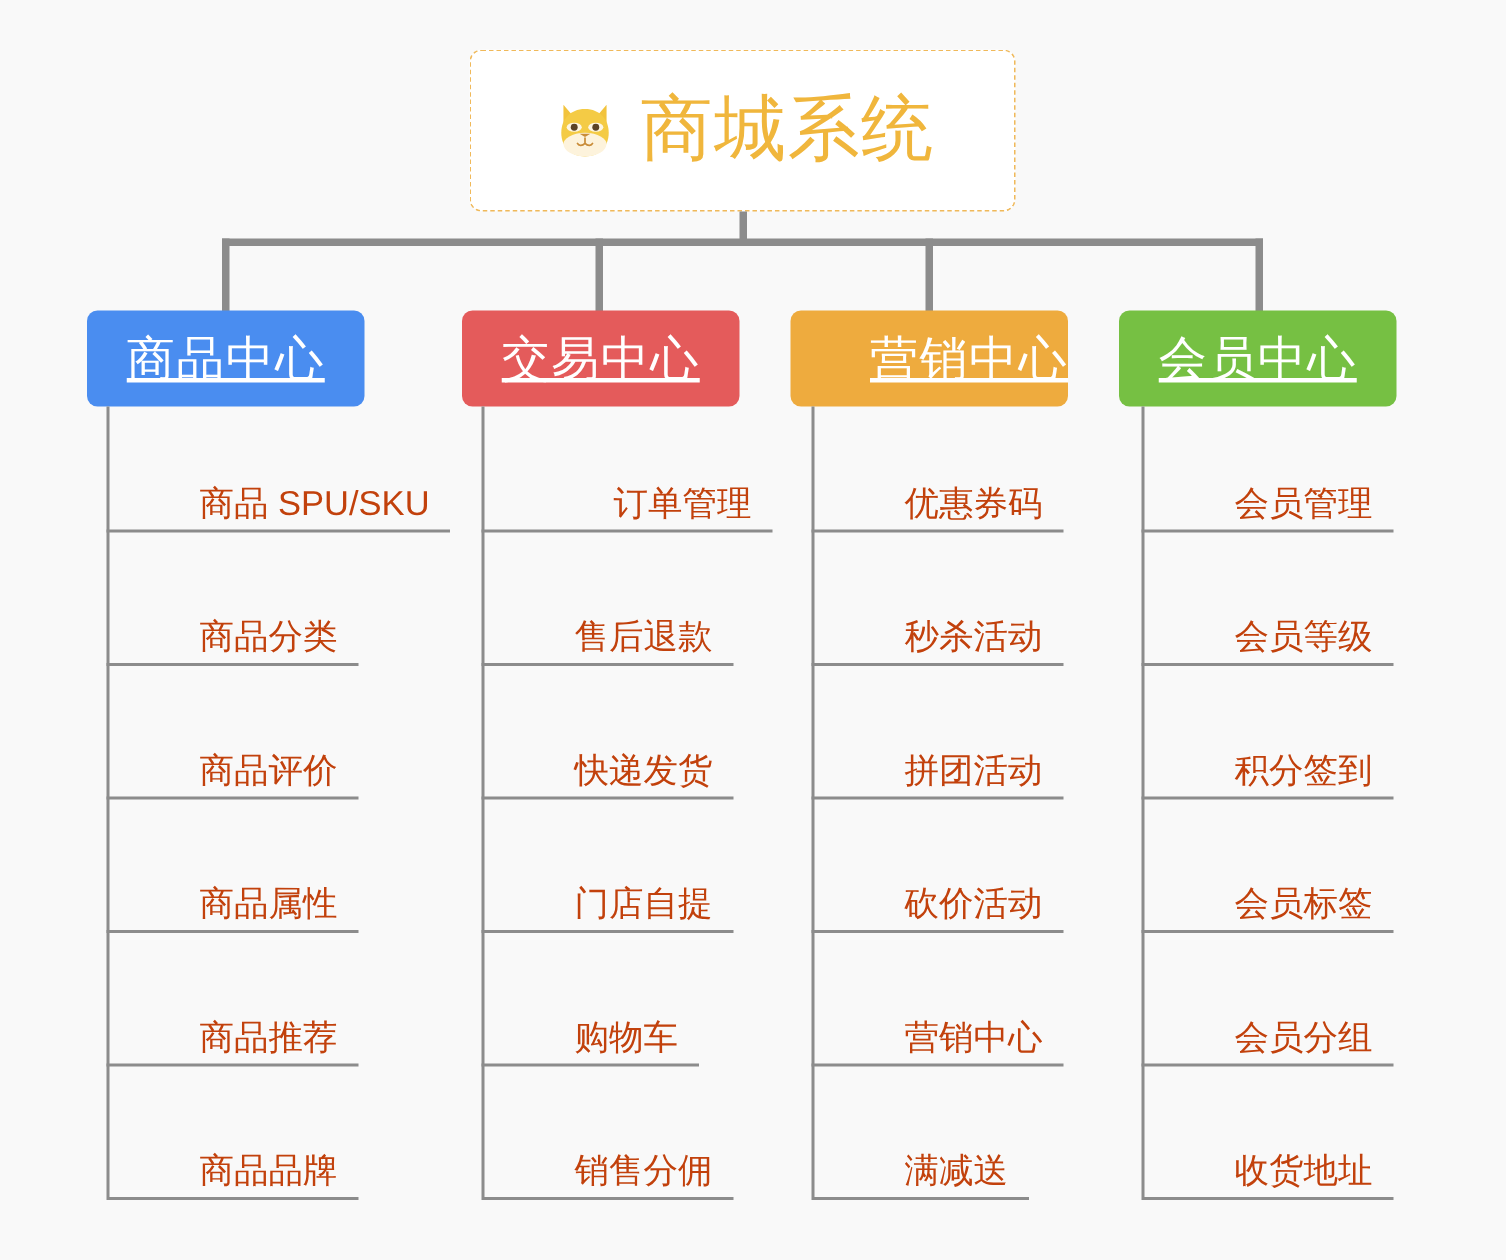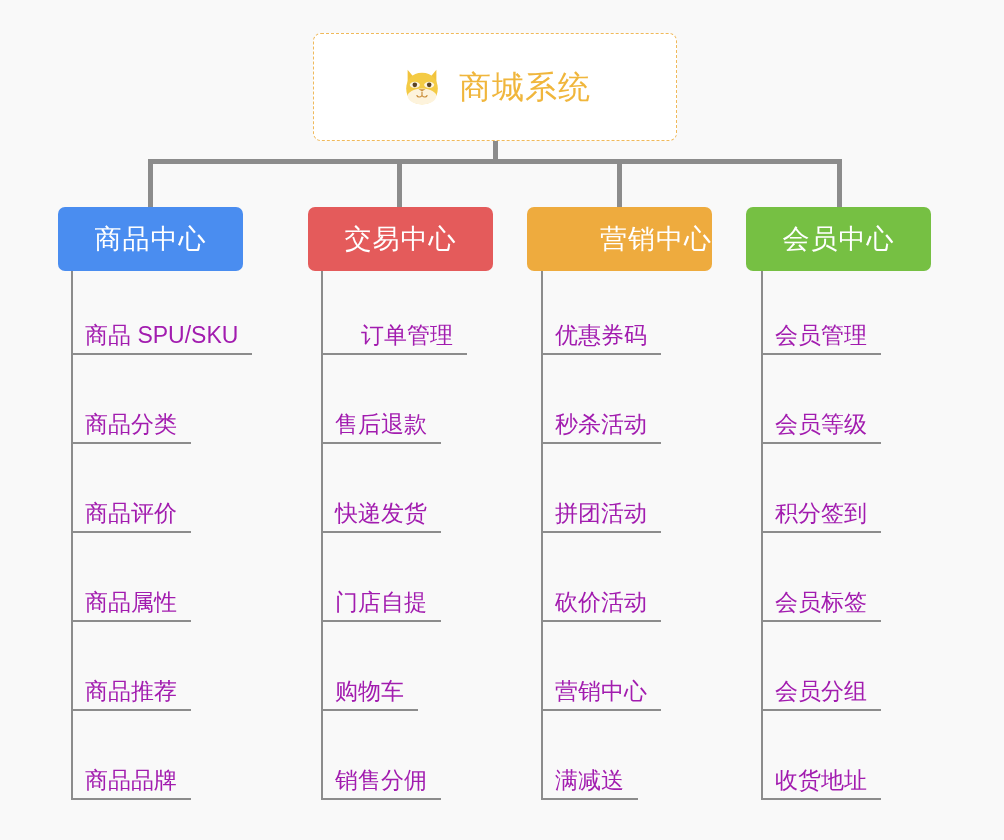--- a/index.html
+++ b/index.html
@@ -35,21 +35,21 @@
     justify-content: center;
     gap: 14px;
   }
   .root-icon {
     width: 46px;
     height: 46px;
     flex: 0 0 auto;
     display: block;
   }
   .root-title {
-    font-size: 32px;
+    font-size: 48px;
     line-height: 1;
     color: #f0b63c;
     letter-spacing: 1px;
     white-space: nowrap;
   }
 
   
   .line {
     position: absolute;
     background: #8c8c8c;
@@ -61,25 +61,26 @@
   .cat-box {
     position: absolute;
     height: 64px;
     box-sizing: border-box;
     border-radius: 7px;
     display: flex;
     align-items: center;
     justify-content: center;
   }
   .cat-label {
-    font-size: 27px;
+    font-size: 32px;
     line-height: 1;
     color: #ffffff;
     letter-spacing: 1px;
     white-space: nowrap;
+    text-decoration: underline;
   }
 
   
   .spine {
     position: absolute;
     width: 2px;
     background: #8c8c8c;
   }
 
   
@@ -88,22 +89,23 @@
     box-sizing: border-box;
     border-bottom: 2px solid #8c8c8c;
     padding: 0 14px 6px 14px;
     display: flex;
     align-items: flex-end;
     height: 42px;
   }
   .leaf-label {
     font-size: 23px;
     line-height: 1.05;
-    color: #a21caf;
+    color: #c2410c;
     white-space: nowrap;
+    margin-left: 48px;
   }
 </style>
 </head>
 <body style="background: rgb(249, 249, 249);">
 
 <div id="canvas">
 
   <div class="root-node">
     <svg class="root-icon" viewBox="0 0 64 64">
       <path d="M12 8 L12 26 L22 20 Z" fill="#f2c33c"></path>

